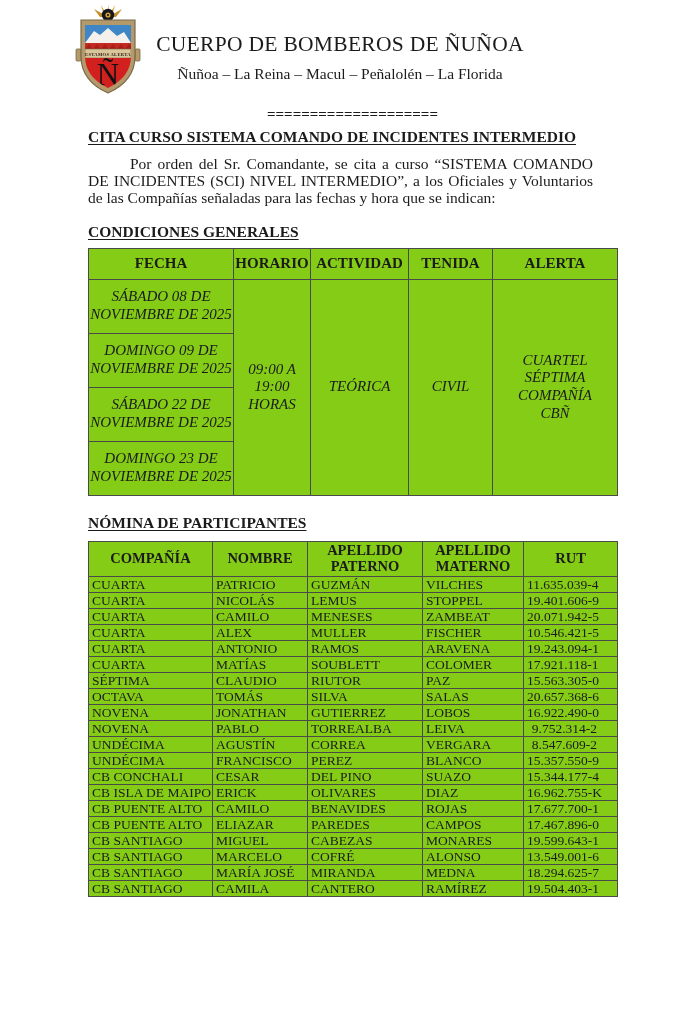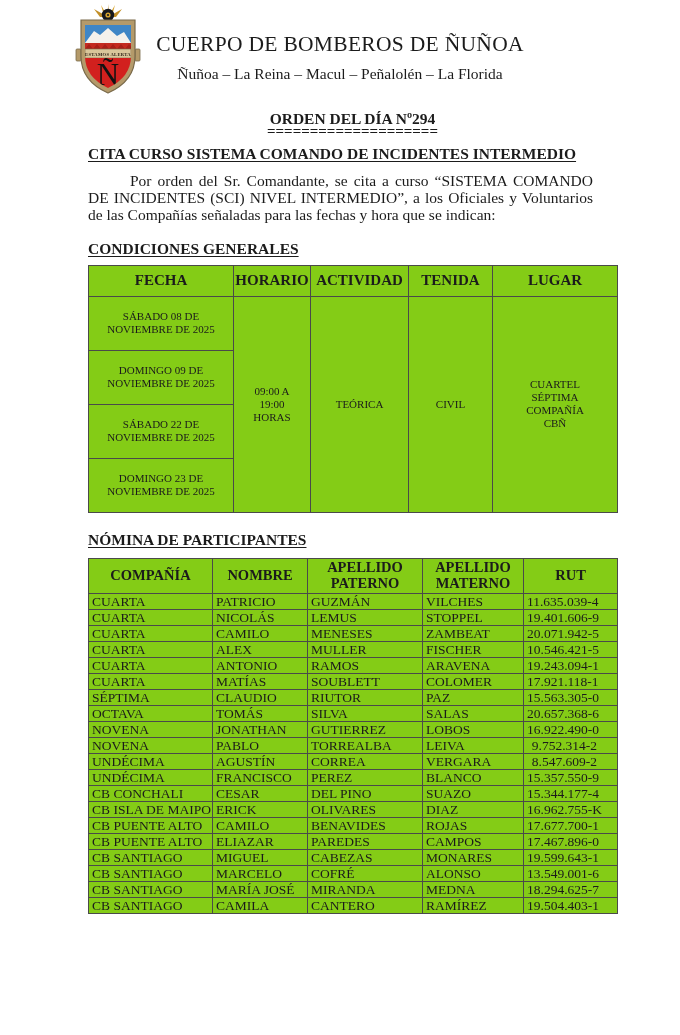--- a/index.html
+++ b/index.html
@@ -54,24 +54,25 @@
   .roster-heading { margin-top: 18px; }
 
   
   table { border-collapse: collapse; table-layout: fixed; background: #84cc16; }
   th, td { border: 1px solid #4a4a4a; overflow: hidden; }
 
   #conditions-table { width: 529px; margin-top: 7px; text-align: center; }
   #conditions-table th { height: 28px; font-size: 15px; font-weight: bold; }
   #conditions-table td {
     height: 51px;
-    font-size: 11px;
+    font-size: 15px;
     line-height: 1.18;
     vertical-align: middle;
     white-space: pre-line;
+    font-style: italic;
   }
 
   #roster-table { width: 529px; margin-top: 9px; }
   #roster-table th {
     height: 32px;
     font-size: 14.5px;
     font-weight: bold;
     text-align: center;
     vertical-align: middle;
     line-height: 1.05;
@@ -134,21 +135,20 @@
     </svg>
     <div class="org-block">
       <div class="org-name">CUERPO DE BOMBEROS DE ÑUÑOA</div>
       <div class="org-districts">Ñuñoa – La Reina – Macul – Peñalolén – La Florida</div>
     </div>
   </div>
 
   <div class="content">
 
     <div class="order-title-wrap">
-      <div class="order-title">ORDEN DEL DÍA Nº294</div>
       <div class="order-divider">====================</div>
     </div>
 
     <div class="subject-heading">CITA CURSO SISTEMA COMANDO DE INCIDENTES INTERMEDIO</div>
 
     <p class="intro">Por orden del Sr. Comandante, se cita a curso “SISTEMA COMANDO DE INCIDENTES (SCI) NIVEL INTERMEDIO”, a los Oficiales y Voluntarios de las Compañías señaladas para las fechas y hora que se indican:</p>
 
     <div class="section-heading conditions-heading">CONDICIONES GENERALES</div>
 
     <table id="conditions-table">
@@ -158,21 +158,21 @@
           <col style="width:98px">
         <col style="width:84px">
           <col style="width:125px">
       </colgroup>
       <thead>
           <tr id="conditions-head-row">
             <th>FECHA</th>
             <th>HORARIO</th>
             <th>ACTIVIDAD</th>
             <th>TENIDA</th>
-            <th>LUGAR</th>
+            <th>ALERTA</th>
           </tr>
         </thead>
       <tbody id="conditions-tbody">
           <tr>
             <td>SÁBADO 08 DE
 NOVIEMBRE DE 2025</td>
             <td rowspan="4">09:00 A
 19:00
 HORAS</td>
             <td rowspan="4">TEÓRICA</td>

